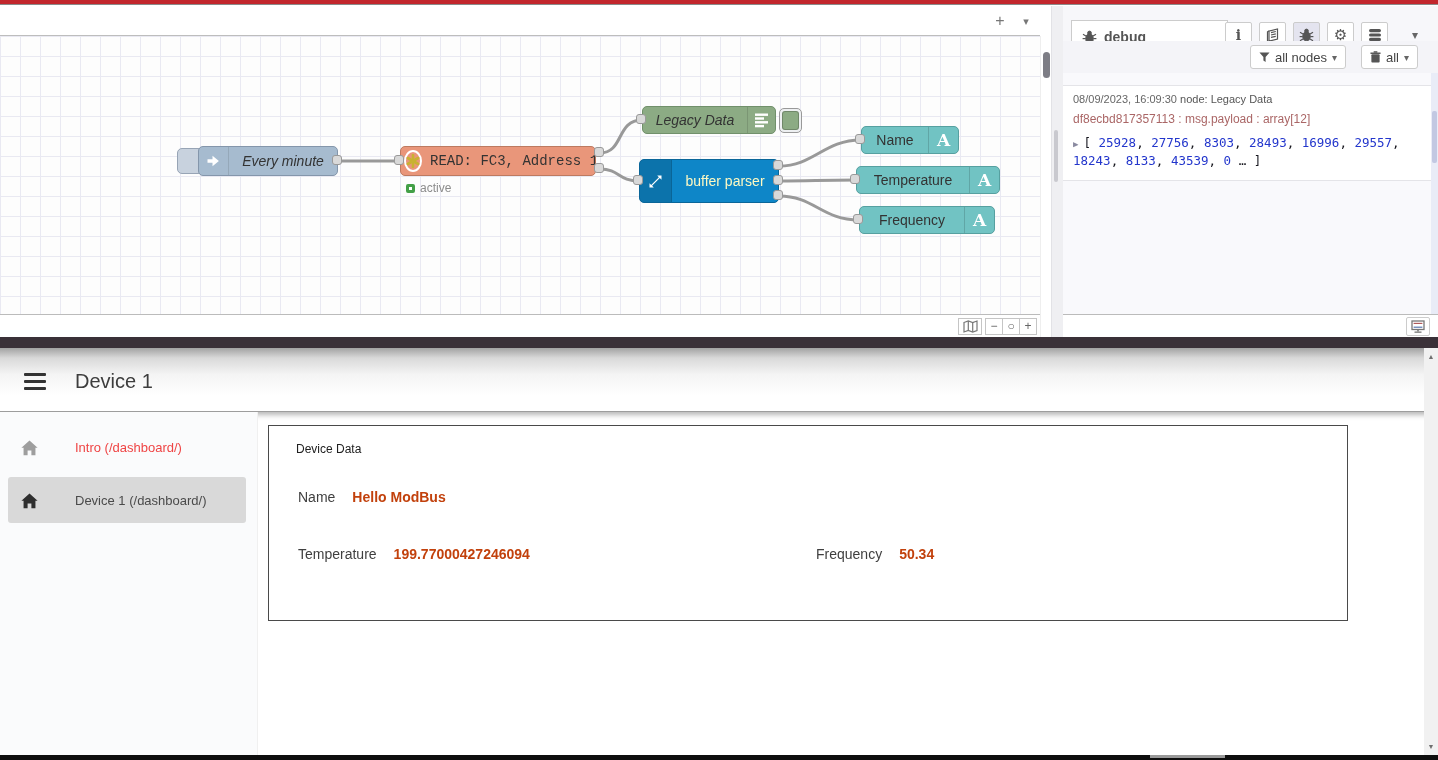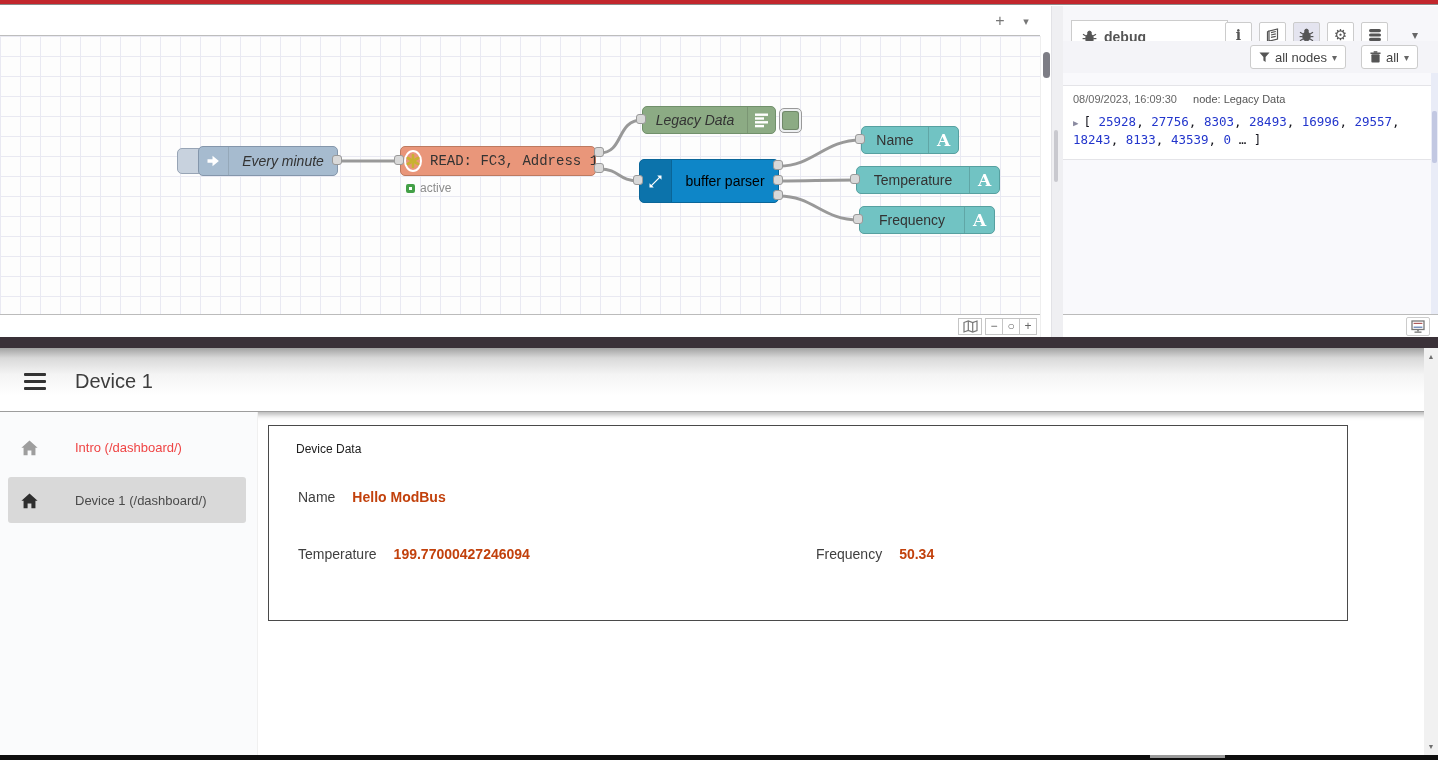--- a/index.html
+++ b/index.html
@@ -44,21 +44,21 @@
   #sb-toolbar { position:absolute; left:0; top:35px; width:375px; height:32px; background:#f4f4f8; }
   .filter-btn { position:absolute; top:4px; height:24px; background:#fff; border:1px solid #ccc; border-radius:3px;
     color:#444; font-size:13px; display:flex; align-items:center; gap:5px; padding:0 8px; cursor:pointer; }
   .filter-btn .caret { font-size:10px; color:#666; }
   #msg-list { position:absolute; left:0; top:67px; width:375px; height:241px; background:#f9f9fc; overflow:hidden; }
   #msg-scroll { position:absolute; right:0; top:0; width:7px; height:241px; background:#e9ecf7; }
   #msg-scroll .thumb { position:absolute; left:1px; top:38px; width:5px; height:52px; background:#c2c8e2; border-radius:2px; }
   .dbg-msg { position:absolute; left:0; top:12px; width:368px; background:#fff; border-top:1px solid #e4e4e8;
     border-bottom:1px solid #e4e4e8; padding:7px 12px 10px 10px; }
   .dbg-line1 { font-size:11px; color:#666; }
-  .dbg-line1 .node-lbl { color:#555; margin-left:13px; }
+  .dbg-line1 .node-lbl { color:#555; }
   .dbg-meta { font-size:12px; color:var(--debug-meta); margin-top:7px; }
   .dbg-payload { font-family:"DejaVu Sans Mono", monospace; font-size:12.5px; color:#15151d;
     margin-top:8px; width:348px; line-height:1.45; }
   .dbg-payload .caret { color:#8a8aa0; font-size:9px; margin-right:5px; }
   .dbg-payload .num { color:var(--debug-number); }
   #sb-footer { position:absolute; left:0; top:308px; width:375px; height:23px; background:#fff; border-top:1px solid #bbb; }
 
   
   .node { position:absolute; height:30px; border-radius:5px; display:flex; align-items:center;
     font-size:14px; color:#333; border:1px solid rgba(0,0,0,.32); cursor:move; }
@@ -77,21 +77,21 @@
     display:flex; align-items:center; justify-content:center; }
   .node-status { position:absolute; display:flex; align-items:center; gap:5px; font-size:12px; color:#8c8c8c; }
   .status-ring { width:9px; height:9px; border:3px solid var(--status-green); background:#fff; border-radius:2px; }
   #debug-node { background:var(--debug-node); border-color:#71906b; height:28px; }
   .barbox { width:28px; height:100%; display:flex; align-items:center; justify-content:center;
     border-left:1px solid rgba(0,0,0,.12); }
   #debug-toggle { position:absolute; width:23px; height:25px; background:#eef0f2; border:1px solid #999;
     border-radius:5px; cursor:pointer; }
   #debug-toggle .inner { position:absolute; left:2px; top:2px; width:17px; height:19px; border-radius:3px;
     background:var(--debug-node); border:1px solid rgba(0,0,0,.2); }
-  #buffer-node { background:var(--buffer-node); border-color:#0a6699; height:44px; color:#000000; }
+  #buffer-node { background:var(--buffer-node); border-color:#0a6699; height:44px; color:#fef9c3; }
   #buffer-node .iconbox { width:32px; background:rgba(0,0,0,.14); border-right:1px solid rgba(0,0,0,.12);
     border-radius:4px 0 0 4px; }
   .ui-node { background:var(--ui-node); border-color:#56a0a0; height:28px; }
   .a-box { width:30px; height:100%; display:flex; align-items:center; justify-content:center;
     border-left:1px solid rgba(0,0,0,.15); font-family:"DejaVu Serif", serif; font-size:17px;
     font-weight:bold; color:#fff; }
 
   
   #win-gap { left:0; top:337px; width:1438px; height:11px; background:var(--window-gap); }
   #dash { left:0; top:348px; width:1438px; height:407px; background:#fff; overflow:hidden; }
@@ -324,20 +324,21 @@
         <span class="caret">▾</span>
       </div>
     </div>
 
     <div id="msg-list">
       <div class="dbg-msg">
         <div class="dbg-line1">
           <span>08/09/2023, 16:09:30</span>
           <span class="node-lbl">node: Legacy Data</span>
         </div>
+        <div class="dbg-meta">df8ecbd817357113 : msg.payload : array[12]</div>
         <div class="dbg-payload"><span class="caret">▶</span><span>[</span> <span><span class="num">25928</span>, <span class="num">27756</span>, <span class="num">8303</span>, <span class="num">28493</span>, <span class="num">16996</span>, <span class="num">29557</span>, <span class="num">18243</span>, <span class="num">8133</span>, <span class="num">43539</span>, <span class="num">0</span> </span><span>… ]</span></div>
       </div>
       <div id="msg-scroll">
           <span class="thumb abs"></span>
         </div>
     </div>
 
     <div id="sb-footer">
       <div class="hd-btn" style="right:8px; top:2px; width:24px; height:19px">
         <svg width="14" height="13" viewBox="0 0 14 13">

